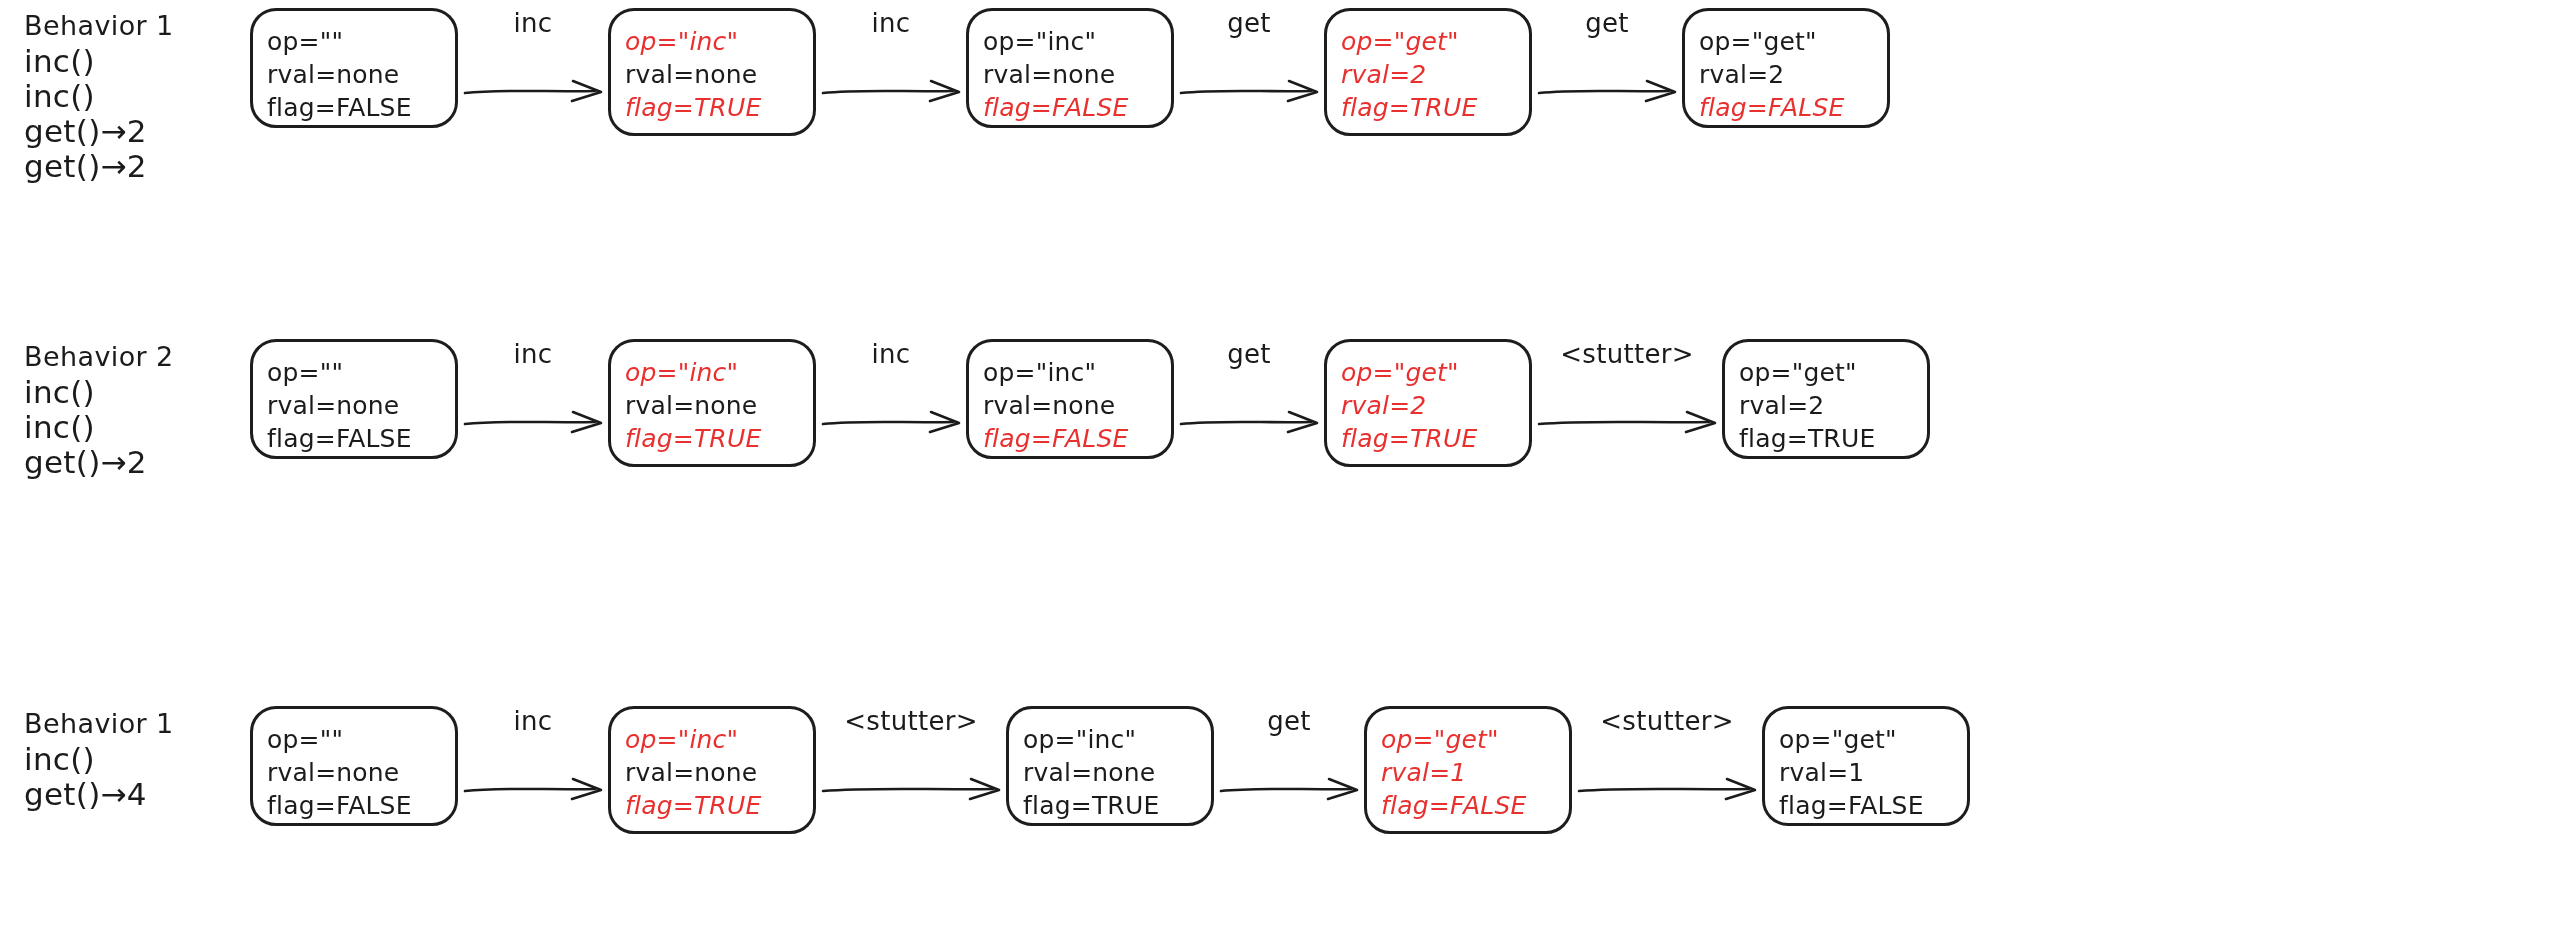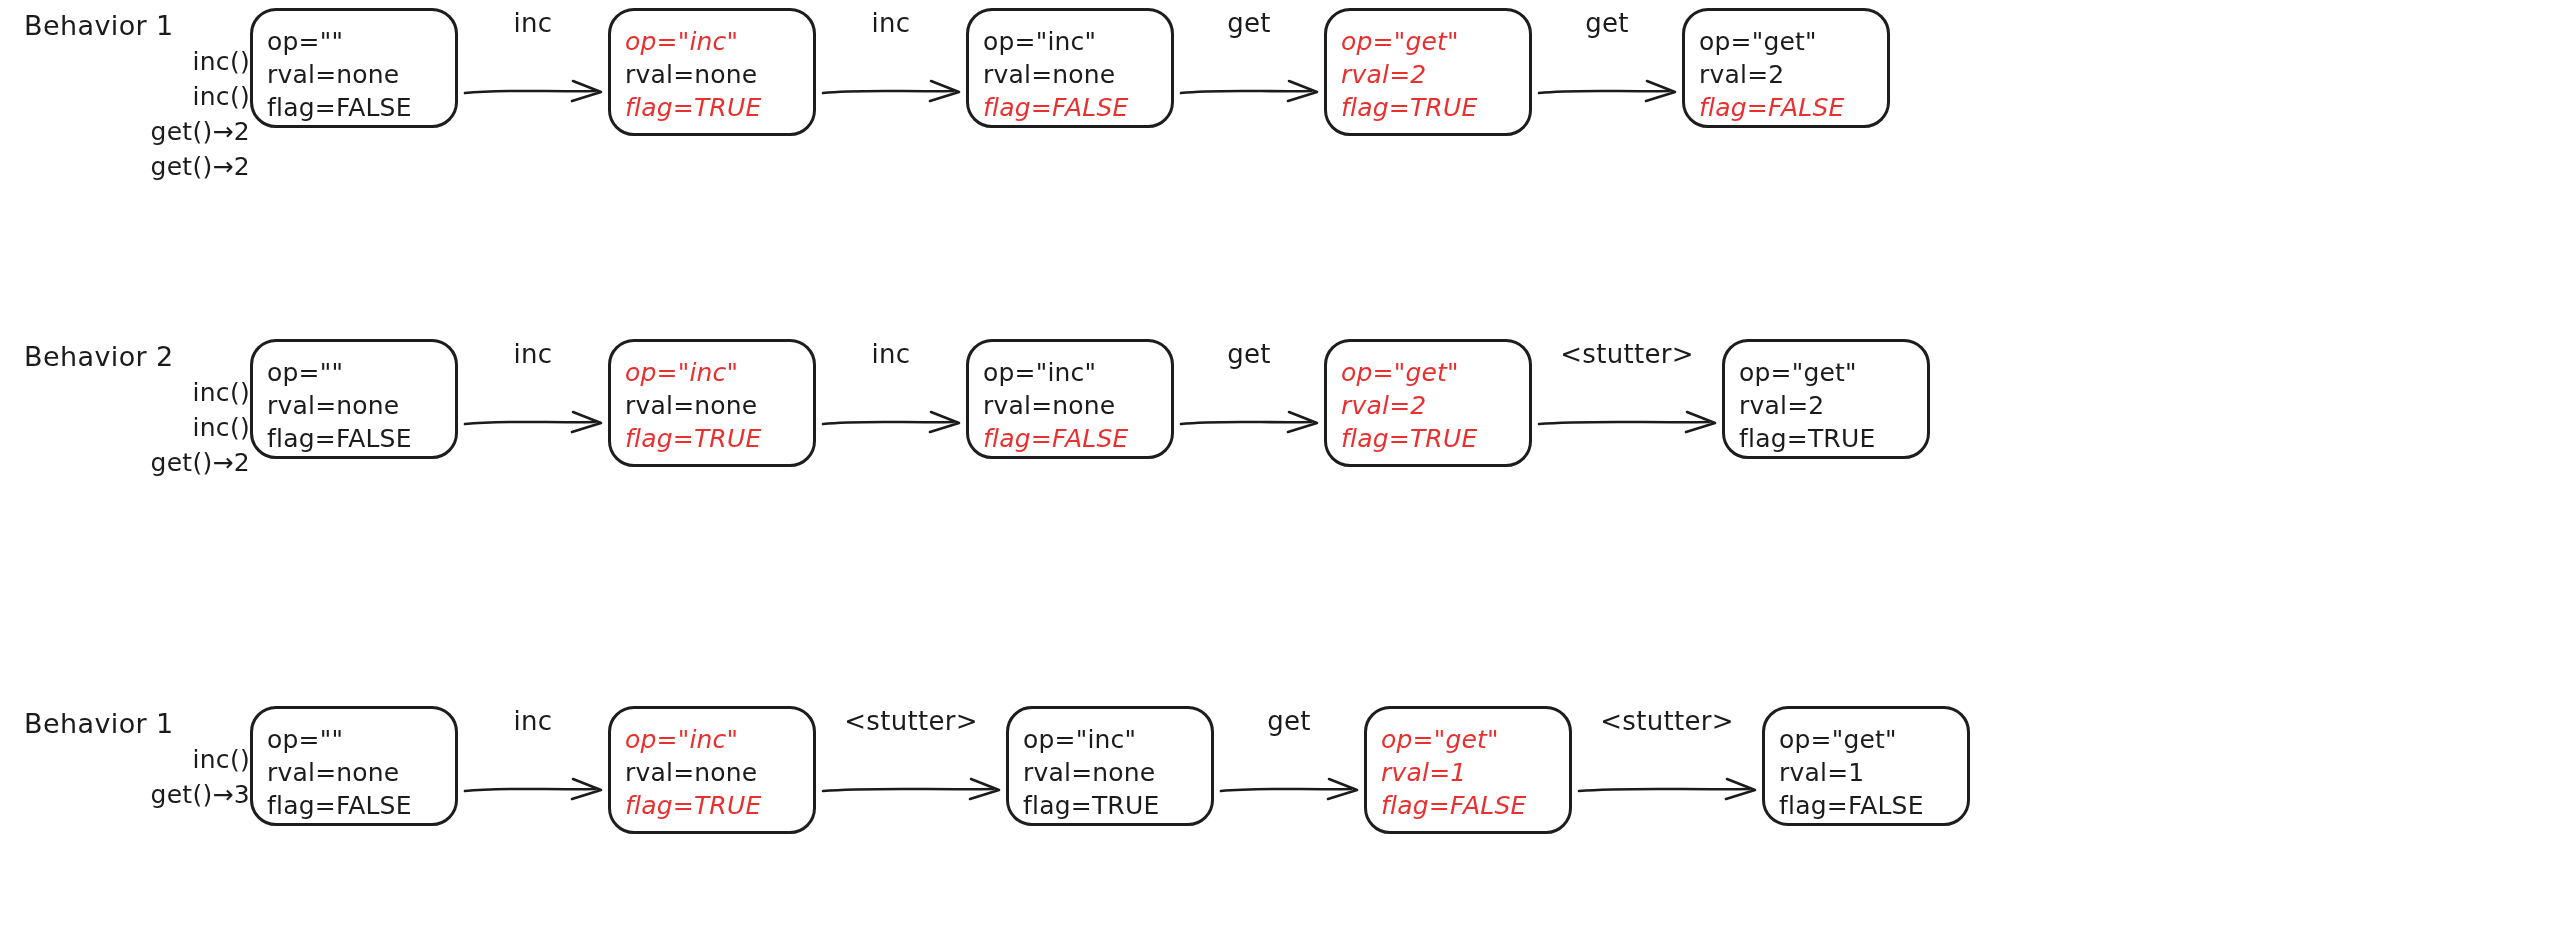--- a/index.html
+++ b/index.html
@@ -43,25 +43,24 @@
     box-sizing: border-box;
     color: #1b1b1b;
   }
   .behavior-title {
     font-size: 27px;
     line-height: 36px;
     letter-spacing: 0.4px;
     white-space: nowrap;
   }
   .behavior-call {
-    font-size: 25px;
+    font-size: 31px;
     line-height: 35px;
     letter-spacing: 0.3px;
     white-space: nowrap;
-    text-align: right;
   }
 
   
   .chain {
     display: flex;
     flex-direction: row;
     align-items: flex-start;
     flex: 1 1 auto;
   }
 
@@ -268,21 +267,21 @@
           <div class="state-line">op="get"</div>
           <div class="state-line">rval=2</div>
           <div class="state-line">flag=TRUE</div>
         </div>
       </div>
     </div>
     <div class="behavior-row" id="row-2">
       <div class="behavior-label">
         <div class="behavior-title">Behavior 1</div>
         <div class="behavior-call">inc()</div>
-        <div class="behavior-call">get()→3</div>
+        <div class="behavior-call">get()→4</div>
       </div>
       <div class="chain">
         <div class="state-box h-mid">
           <div class="state-line">op=""</div>
           <div class="state-line">rval=none</div>
           <div class="state-line">flag=FALSE</div>
         </div>
         <div class="transition narrow">
           <div class="transition-label">inc</div>
           <div class="arrow-wrap">

